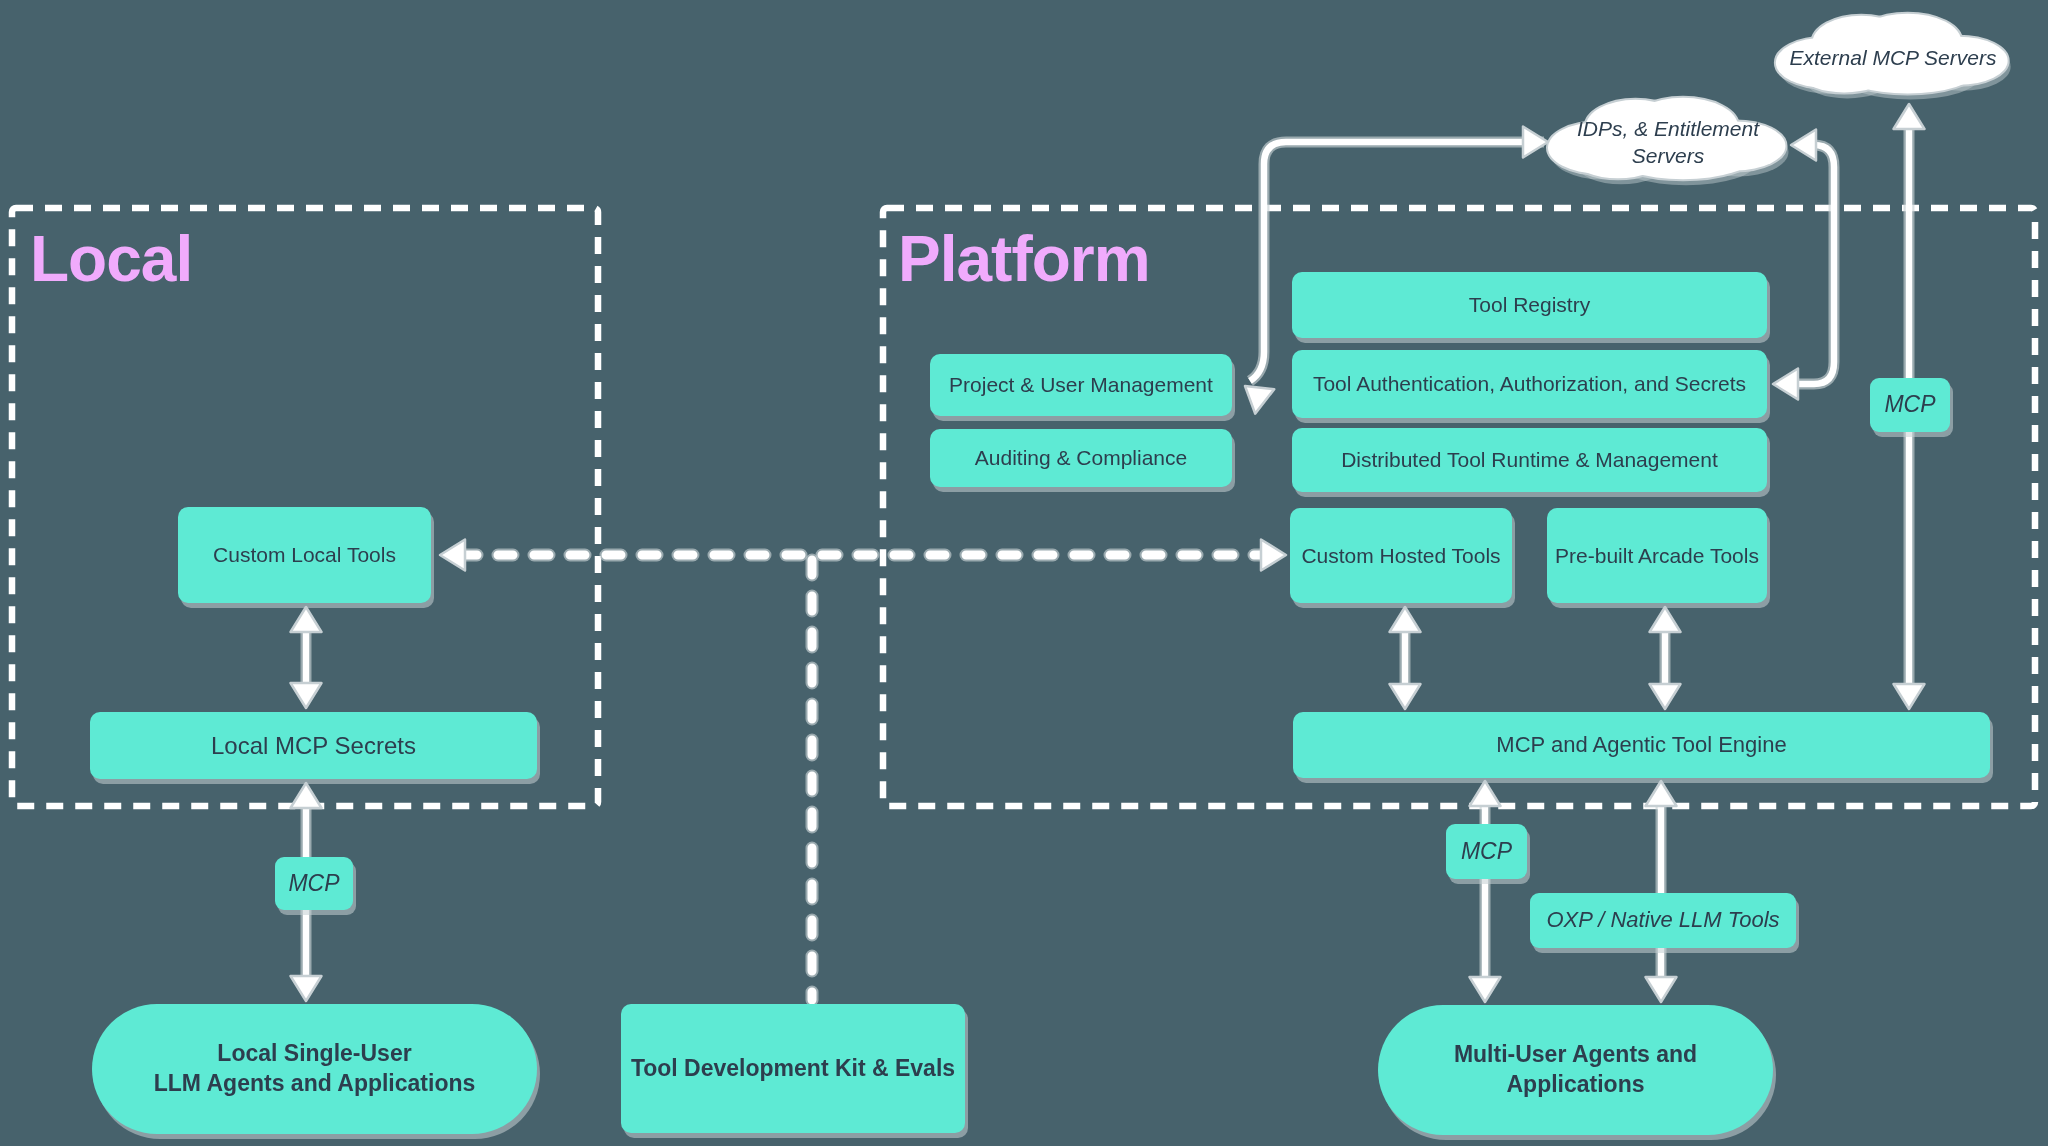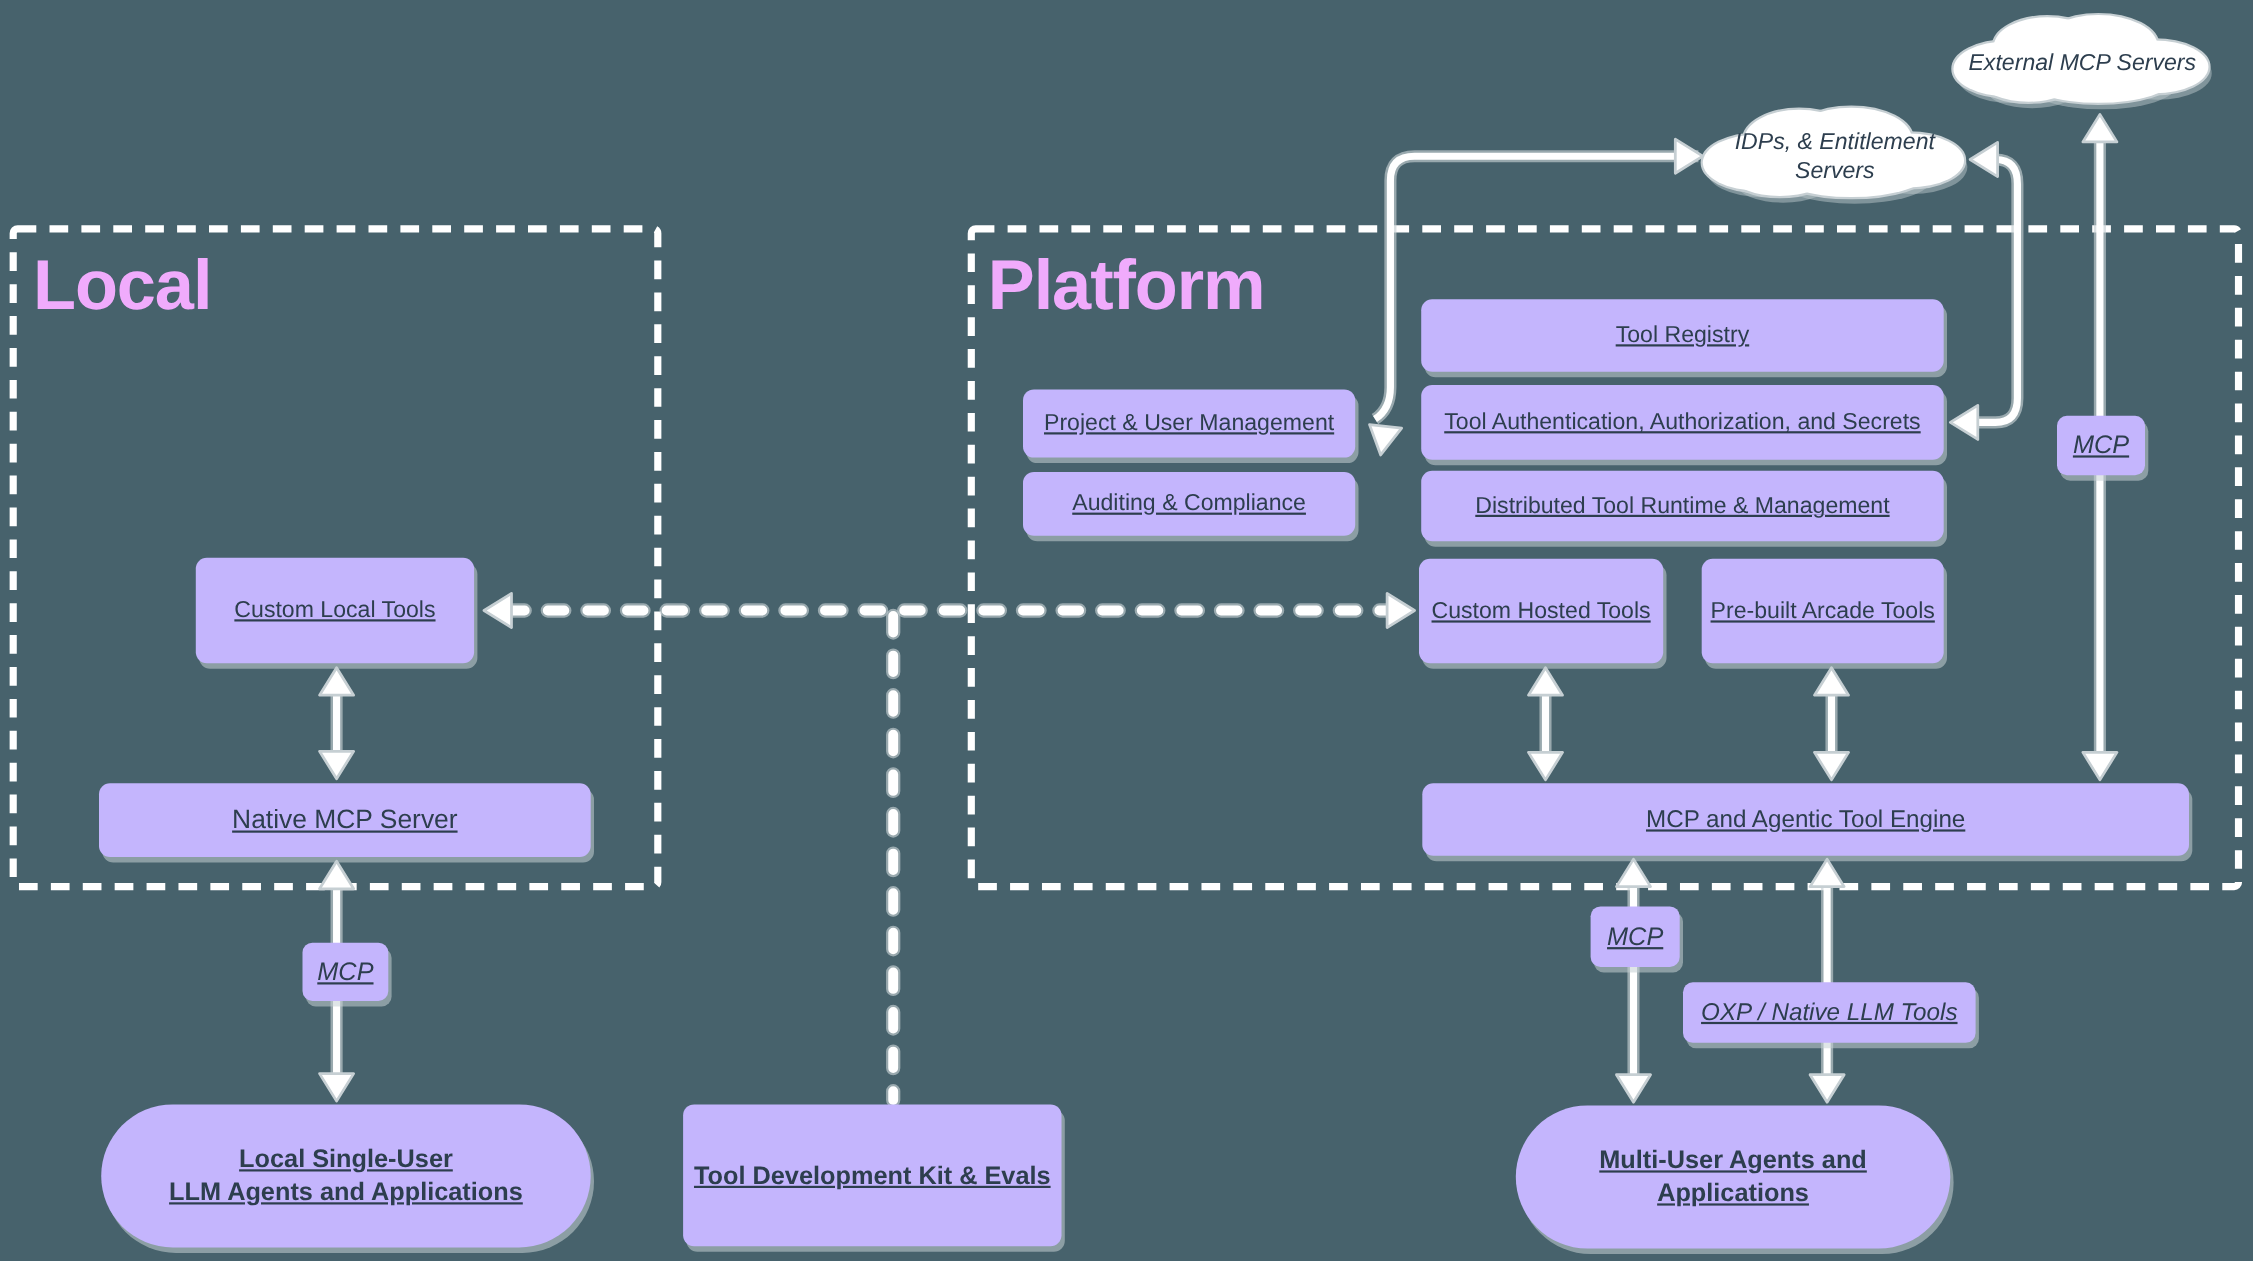--- a/index.html
+++ b/index.html
@@ -15,33 +15,32 @@
   .region-title {
     position: absolute;
     color: #f0abfc;
     font-size: 64px;
     font-weight: bold;
     letter-spacing: -1px;
     white-space: nowrap;
   }
   .node {
     position: absolute;
-    background: #c4b5fd;
+    background: #5eead4;
     border-radius: 10px;
     display: flex;
     flex-direction: column;
     align-items: center;
     justify-content: center;
     text-align: right;
     color: #2D3E4E;
     font-size: 21px;
     line-height: 1.3;
     box-shadow: 3px 5px 0 rgba(196,207,212,0.55);
     white-space: nowrap;
-    text-decoration: underline;
   }
   .node.small-label { font-style: italic; font-size: 23px; border-radius: 9px; }
   .node.bold { font-weight: bold; font-size: 23px; }
   .node.pill { border-radius: 66px; }
   .cloud-label {
     position: absolute;
     color: #2D3E4E;
     font-style: italic;
     font-size: 21px;
     line-height: 1.3;
@@ -170,21 +169,21 @@
   <div class="node" style="left:1292px; top:272px; width:475px; height:66px;">Tool Registry</div>
   <div class="node" style="left:1292px; top:350px; width:475px; height:68px;">Tool Authentication, Authorization, and Secrets</div>
   <div class="node" style="left:1292px; top:428px; width:475px; height:64px;">Distributed Tool Runtime &amp; Management</div>
   <div class="node" style="left:930px; top:354px; width:302px; height:62px;">Project &amp; User Management</div>
   <div class="node" style="left:930px; top:429px; width:302px; height:58px;">Auditing &amp; Compliance</div>
   <div class="node" style="left:1290px; top:508px; width:222px; height:95px;">Custom Hosted Tools</div>
   <div class="node" style="left:1547px; top:508px; width:220px; height:95px;">Pre-built Arcade Tools</div>
   <div class="node" style="left:1293px; top:712px; width:697px; height:66px; font-size:22px;">MCP and Agentic Tool Engine</div>
 
   <div class="node" style="left:178px; top:507px; width:253px; height:96px;">Custom Local Tools</div>
-  <div class="node" style="left:90px; top:712px; width:447px; height:67px; font-size:24px;">Native MCP Server</div>
+  <div class="node" style="left:90px; top:712px; width:447px; height:67px; font-size:24px;">Local MCP Secrets</div>
 
   <div class="node small-label" style="left:275px; top:857px; width:78px; height:53px;">MCP</div>
   <div class="node small-label" style="left:1870px; top:378px; width:80px; height:54px;">MCP</div>
   <div class="node small-label" style="left:1446px; top:824px; width:81px; height:55px;">MCP</div>
   <div class="node small-label" style="left:1530px; top:893px; width:266px; height:55px; font-size:22px;">OXP / Native LLM Tools</div>
 
   <div class="node pill bold" style="left:92px; top:1004px; width:445px; height:130px;">
     <div>Local Single-User</div>
     <div>LLM Agents and Applications</div>
   </div>

